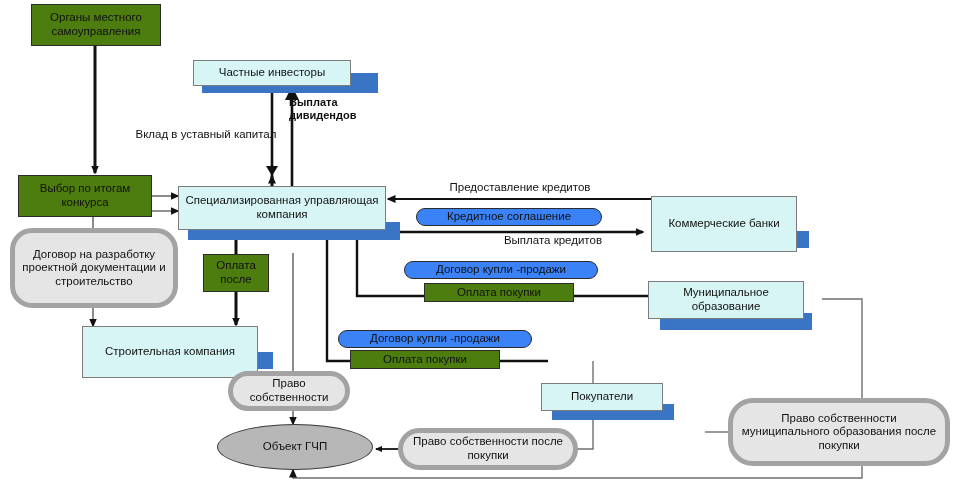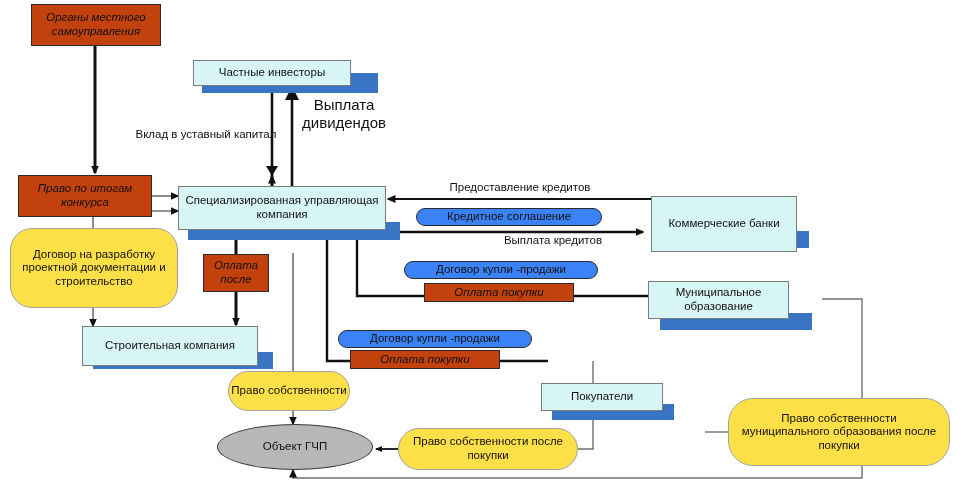--- a/index.html
+++ b/index.html
@@ -27,43 +27,42 @@
     display: flex;
     align-items: center;
     justify-content: center;
     text-align: center;
     color: #111111;
     line-height: 1.18;
     z-index: 3;
   }
   
   .rect-plain {
-    background: #c2410c;
+    background: #4d7c0f;
     border: 1px solid #2b2b2b;
-    font-style: italic;
   }
   
   .box3d {
     background: #d8f5f6;
     border: 1px solid #7c7c7c;
   }
   .box3d-shadow {
     position: absolute;
     background: #3a74c4;
     z-index: 2;
   }
   
   .round-plain {
     background: #3b82f6;
     border: 1px solid #2b2b2b;
     border-radius: 999px;
   }
   .round-soft {
-    background: #fde047;
-    border: 1px solid #a3a3a3;
+    background: #e5e5e5;
+    border: 5px solid #a3a3a3;
     border-radius: 22px;
   }
   .ellipse-grey {
     background: #b7b7b7;
     border: 1px solid #3a3a3a;
     border-radius: 50%;
   }
   
   .freetext {
     position: absolute;
@@ -173,40 +172,40 @@
 
   <div class="node rect-plain" style="left:31px; top:4px; width:130px; height:42px; font-size:11.5px;">
     <span>Органы местного самоуправления</span>
   </div>
 
   <div class="node box3d" style="left:193px; top:60px; width:158px; height:26px; font-size:11.5px;">
     <span>Частные инвесторы</span>
   </div>
 
   <div class="node rect-plain" style="left:18px; top:175px; width:134px; height:42px; font-size:11.5px;">
-    <span>Право по итогам конкурса</span>
+    <span>Выбор по итогам конкурса</span>
   </div>
 
   <div class="node box3d" style="left:178px; top:186px; width:208px; height:44px; font-size:11.5px; padding:0 4px;">
     <span>Специализированная управляющая компания</span>
   </div>
 
   <div class="node round-soft" style="left:10px; top:228px; width:168px; height:80px; font-size:11.5px; padding:0 6px;">
     <span>Договор на разработку проектной документации и строительство</span>
   </div>
 
-  <div class="node box3d" style="left:82px; top:326px; width:176px; height:40px; font-size:11.5px;text-align:right;">
+  <div class="node box3d" style="left:82px; top:326px; width:176px; height:52px; font-size:11.5px;text-align:right;">
     <span>Строительная компания</span>
   </div>
 
   <div class="node box3d" style="left:651px; top:196px; width:146px; height:56px; font-size:11.5px;">
     <span>Коммерческие банки</span>
   </div>
 
-  <div class="node box3d" style="left:648px; top:281px; width:141px; height:38px; font-size:11.5px;">
+  <div class="node box3d" style="left:648px; top:281px; width:156px; height:38px; font-size:11.5px;">
     <span>Муниципальное образование</span>
   </div>
 
   <div class="node box3d" style="left:541px; top:383px; width:122px; height:28px; font-size:11.5px;">
     <span>Покупатели</span>
   </div>
 
   <div class="node round-soft" style="left:228px; top:371px; width:122px; height:40px; font-size:11.5px;">
     <span>Право собственности</span>
   </div>
@@ -220,21 +219,21 @@
   </div>
 
   <div class="node round-soft" style="left:728px; top:398px; width:222px; height:68px; font-size:11.5px; padding:0 8px;border-radius:25px;">
     <span>Право собственности муниципального образования после покупки</span>
   </div>
 
   <div class="freetext" style="left:126px; top:128px; width:160px; font-size:11.5px;">
     <span>Вклад в уставный капитал</span>
   </div>
 
-  <div class="freetext" style="left:289px; top:96px; width:110px; font-size:15px; text-align:center;">
+  <div class="freetext" style="left:289px; top:96px; width:110px; font-size:11px; text-align:left;font-weight:bold;">
     <span>Выплата дивидендов</span>
   </div>
 
   <div class="node rect-plain" style="left:203px; top:254px; width:66px; height:38px; font-size:11.5px;">
     <span>Оплата после</span>
   </div>
 
   <div class="freetext" style="left:410px; top:181px; width:220px; font-size:11.5px;">
     <span>Предоставление кредитов</span>
   </div>

